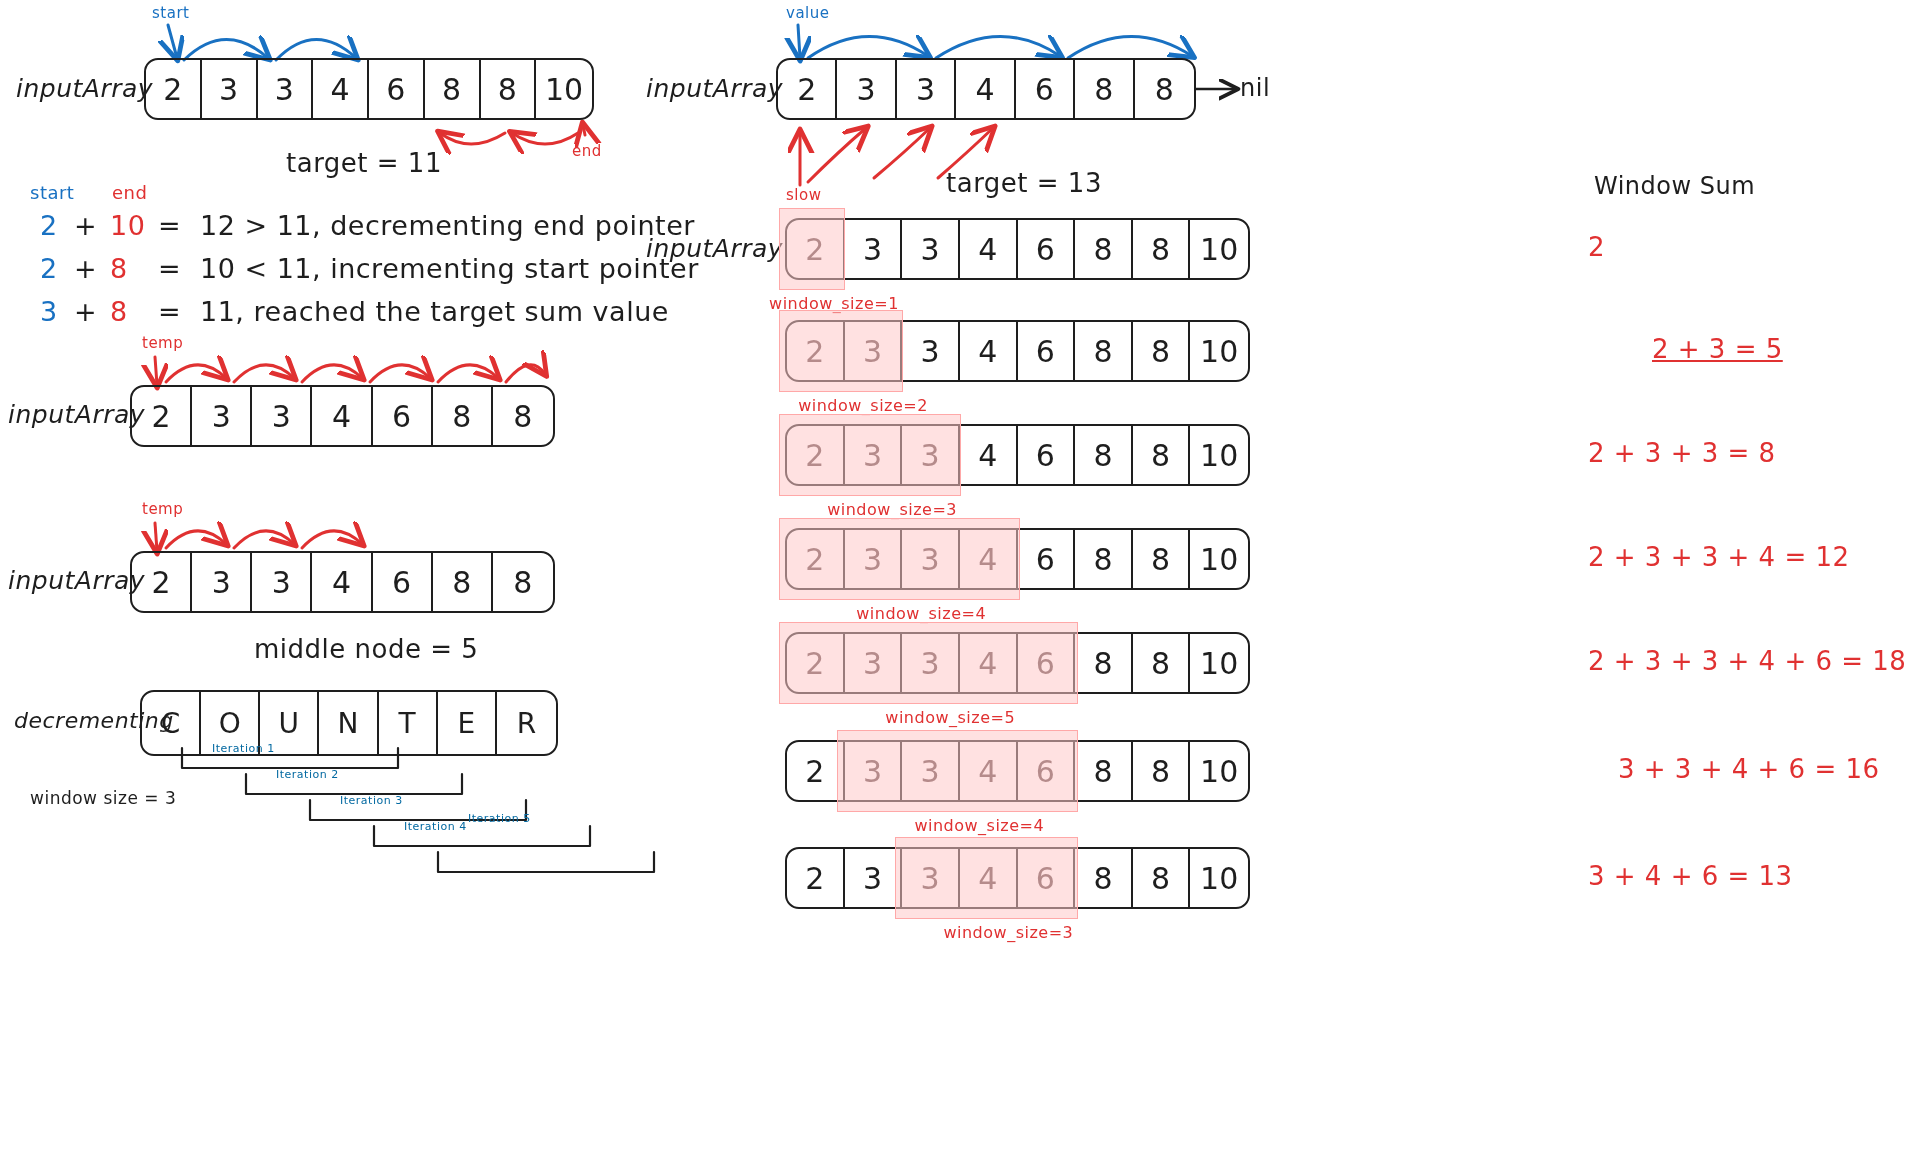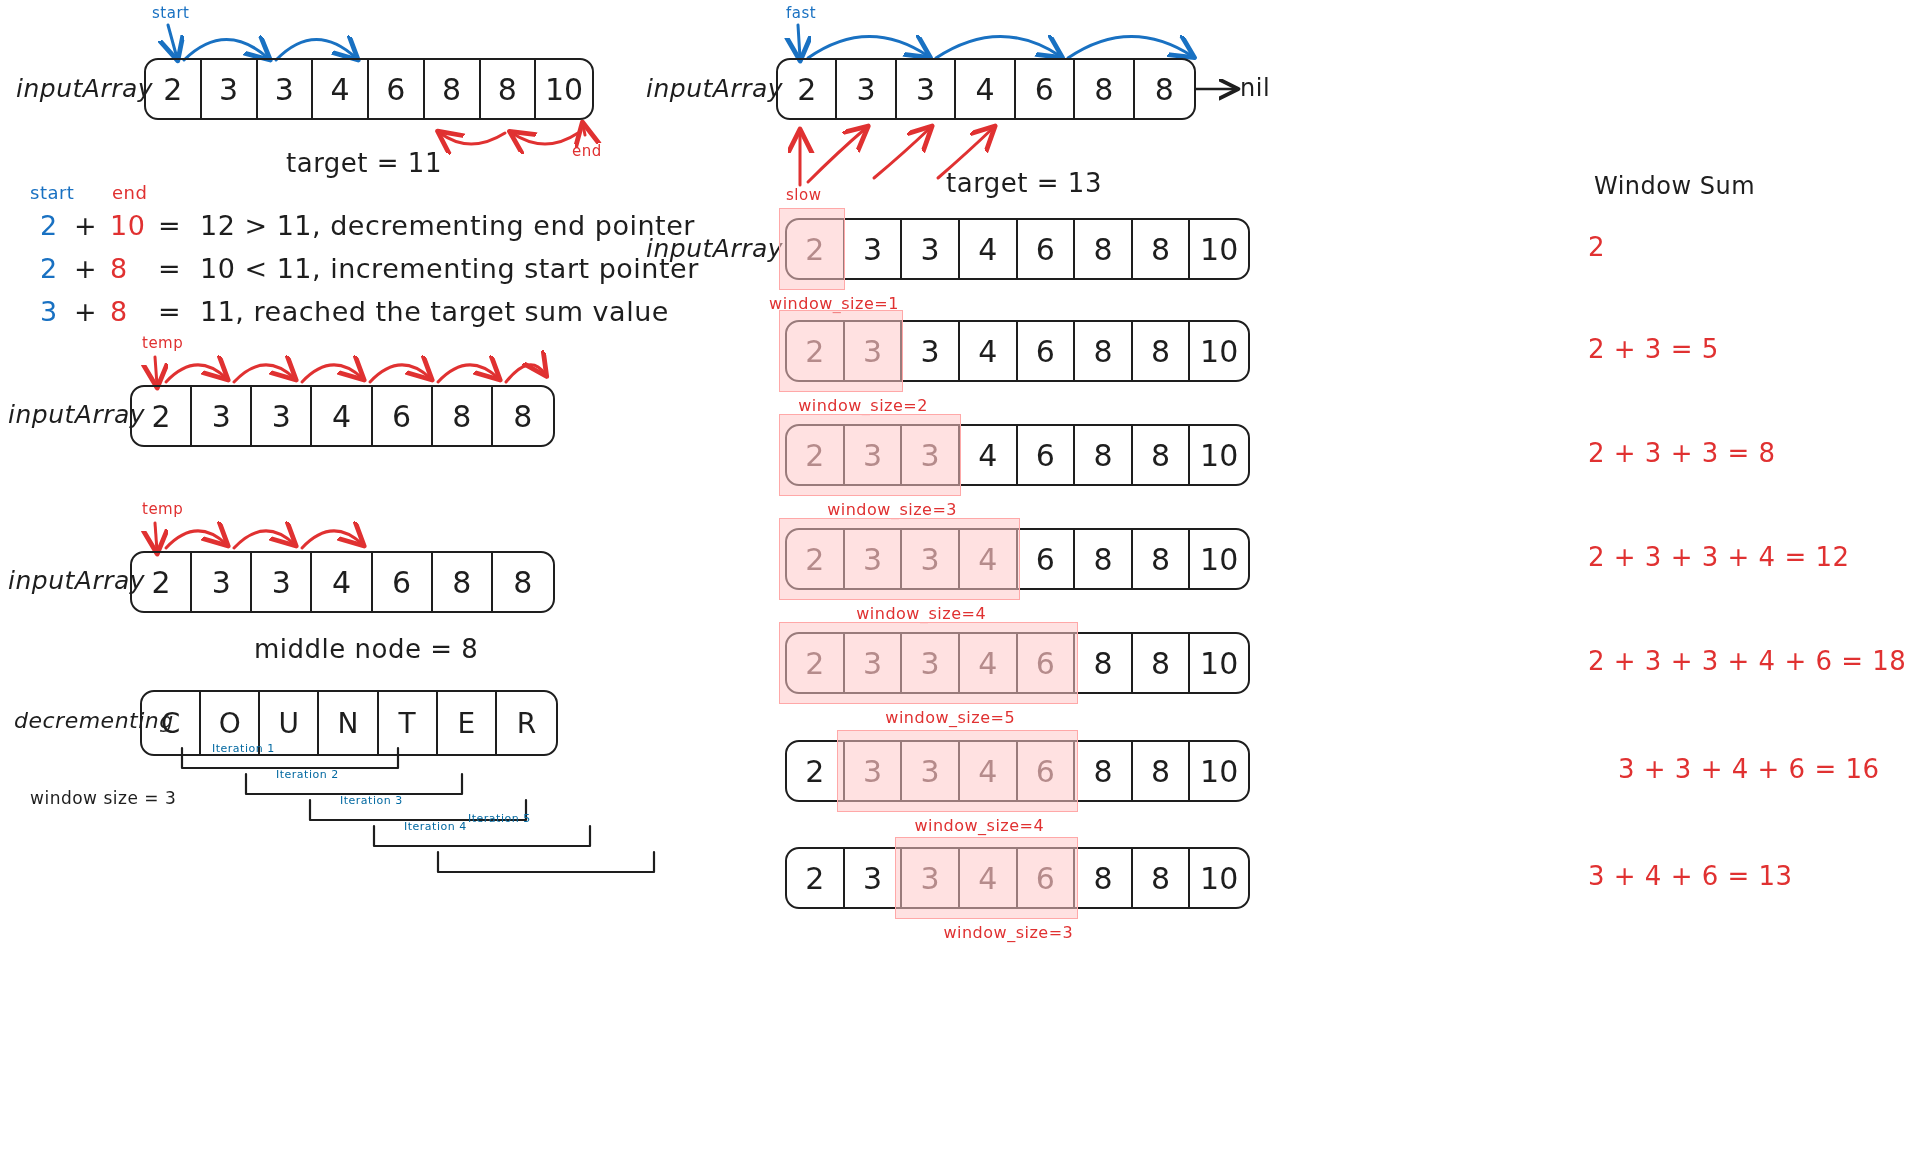--- a/index.html
+++ b/index.html
@@ -202,21 +202,21 @@
   <div class="abs hand tiny red" style="left:142px; top:500px;">temp</div>
   <div class="arr" id="arr-middle" style="left:130px; top:551px; width:425px; height:62px;">
       <div class="cell" style="width: 14.2857%;">2</div>
       <div class="cell" style="width: 14.2857%;">3</div>
       <div class="cell" style="width: 14.2857%;">3</div>
       <div class="cell" style="width: 14.2857%;">4</div>
       <div class="cell" style="width: 14.2857%;">6</div>
       <div class="cell" style="width: 14.2857%;">8</div>
       <div class="cell" style="width: 14.2857%;">8</div>
     </div>
-  <div class="abs hand caption" style="left:254px; top:634px;">middle node = 8</div>
+  <div class="abs hand caption" style="left:254px; top:634px;">middle node = 5</div>
 
   <div class="abs hand label-name" style="left:14px; top:708px; font-size:22px;">decrementing</div>
   <div class="arr" id="arr-string" style="left:140px; top:690px; width:418px; height:66px;">
       <div class="cell" style="width: 14.2857%; font-size: 28px;">C</div>
       <div class="cell" style="width: 14.2857%; font-size: 28px;">O</div>
       <div class="cell" style="width: 14.2857%; font-size: 28px;">U</div>
       <div class="cell" style="width: 14.2857%; font-size: 28px;">N</div>
       <div class="cell" style="width: 14.2857%; font-size: 28px;">T</div>
       <div class="cell" style="width: 14.2857%; font-size: 28px;">E</div>
       <div class="cell" style="width: 14.2857%; font-size: 28px;">R</div>
@@ -225,21 +225,21 @@
 
   <div class="abs" id="iteration-labels" style="left:0; top:0;">
       <div class="abs hand iter-label" style="left: 212px; top: 742px;">Iteration 1</div>
       <div class="abs hand iter-label" style="left: 276px; top: 768px;">Iteration 2</div>
       <div class="abs hand iter-label" style="left: 340px; top: 794px;">Iteration 3</div>
       <div class="abs hand iter-label" style="left: 404px; top: 820px;">Iteration 4</div>
       <div class="abs hand iter-label" style="left: 468px; top: 812px;">Iteration 5</div>
     </div>
 
   <div class="abs hand label-name" style="left:646px; top:74px;">inputArray</div>
-  <div class="abs hand tiny blue" style="left:786px; top:4px;">fast</div>
+  <div class="abs hand tiny blue" style="left:786px; top:4px;">value</div>
   <div class="abs hand tiny red" style="left:786px; top:186px;">slow</div>
   <div class="arr" id="arr-fast-slow" style="left:776px; top:58px; width:420px; height:62px;">
       <div class="cell" style="width: 14.2857%;">2</div>
       <div class="cell" style="width: 14.2857%;">3</div>
       <div class="cell" style="width: 14.2857%;">3</div>
       <div class="cell" style="width: 14.2857%;">4</div>
       <div class="cell" style="width: 14.2857%;">6</div>
       <div class="cell" style="width: 14.2857%;">8</div>
       <div class="cell" style="width: 14.2857%;">8</div>
     </div>
@@ -268,21 +268,21 @@
         <div class="cell hl" style="width: 12.5%;">3</div>
         <div class="cell" style="width: 12.5%;">3</div>
         <div class="cell" style="width: 12.5%;">4</div>
         <div class="cell" style="width: 12.5%;">6</div>
         <div class="cell" style="width: 12.5%;">8</div>
         <div class="cell" style="width: 12.5%;">8</div>
         <div class="cell" style="width: 12.5%;">10</div>
       </div>
       <div class="abs hlbox" style="left: 779px; top: 310px; width: 124.25px; height: 82px;"></div>
       <div class="abs hand wsizelbl" style="left: 798.125px; top: 396px;">window_size=2</div>
-      <div class="abs hand wsum" style="left: 1588px; top: 334px;">2 + 3 = 5</div>
+      <div class="abs hand wsum" style="left: 1652px; top: 334px; text-decoration: underline;">2 + 3 = 5</div>
       <div class="arr" style="left: 785px; top: 424px; width: 465px; height: 62px;">
         <div class="cell hl" style="width: 12.5%;">2</div>
         <div class="cell hl" style="width: 12.5%;">3</div>
         <div class="cell hl" style="width: 12.5%;">3</div>
         <div class="cell" style="width: 12.5%;">4</div>
         <div class="cell" style="width: 12.5%;">6</div>
         <div class="cell" style="width: 12.5%;">8</div>
         <div class="cell" style="width: 12.5%;">8</div>
         <div class="cell" style="width: 12.5%;">10</div>
       </div>

